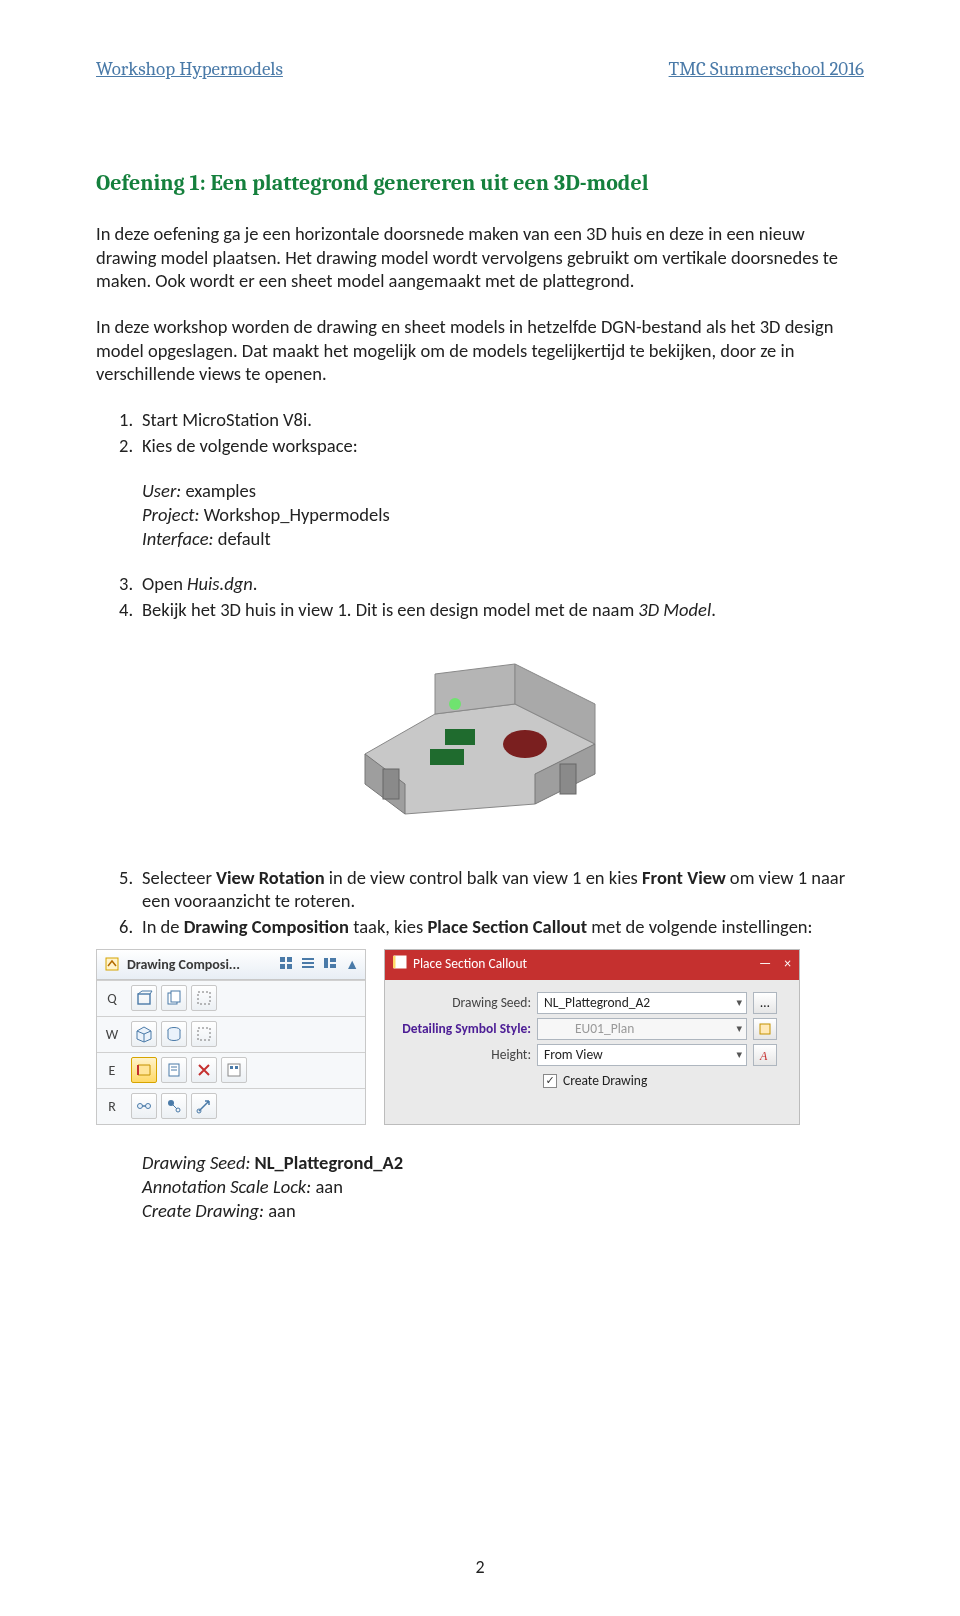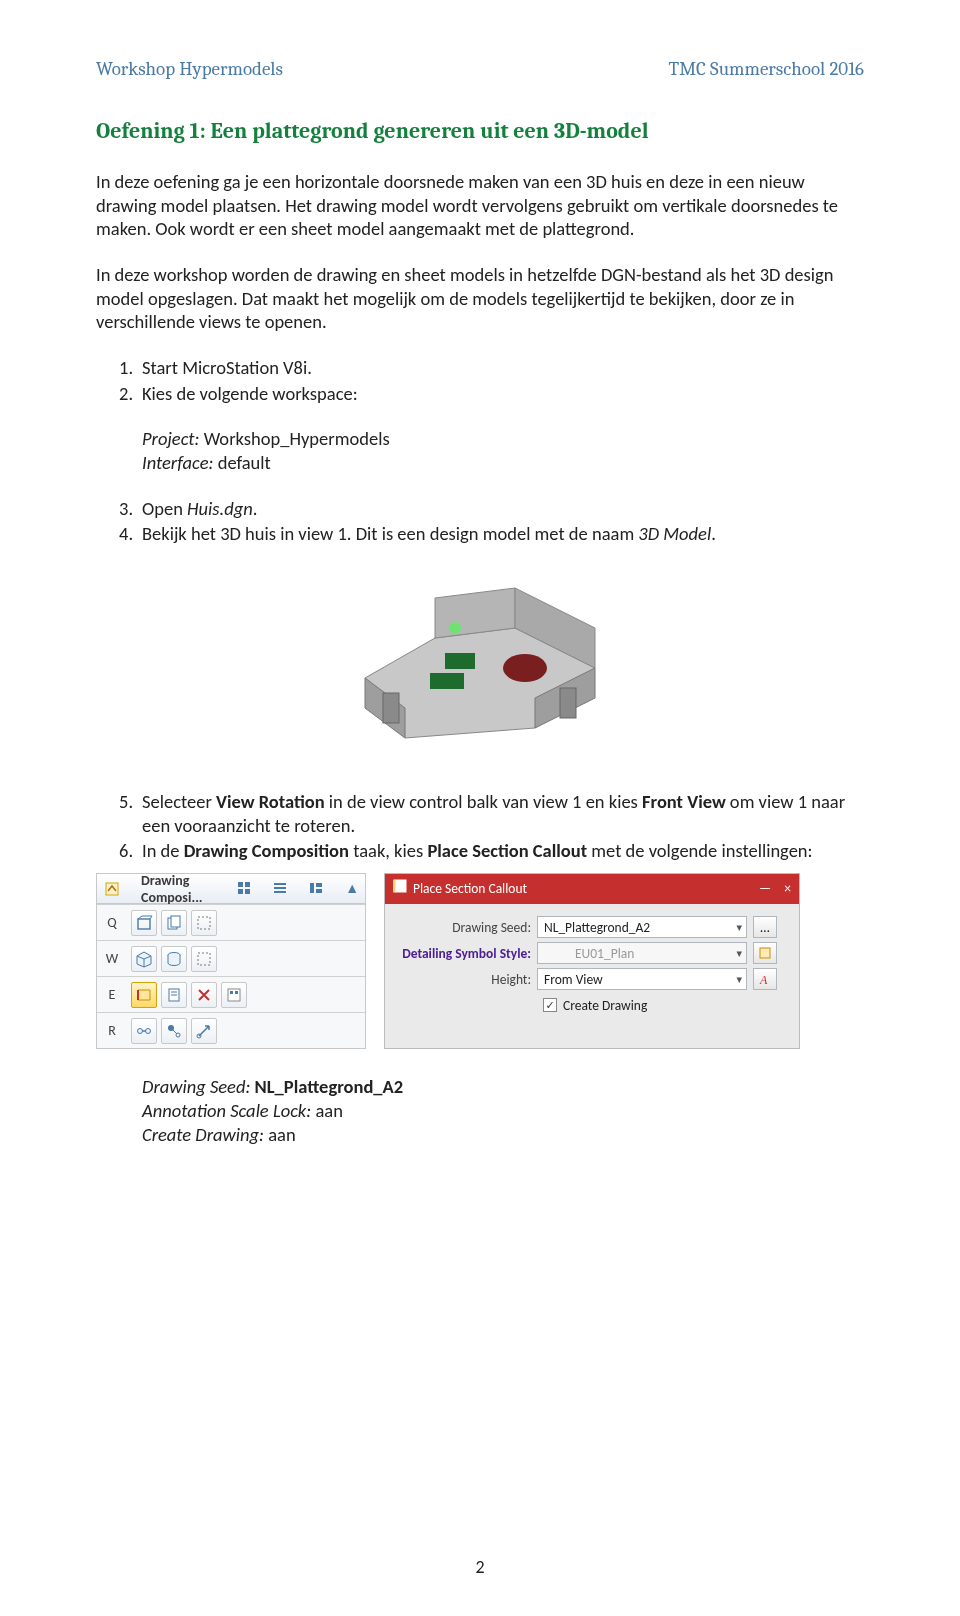--- a/index.html
+++ b/index.html
@@ -5,39 +5,39 @@
   * { box-sizing: border-box; margin: 0; padding: 0; }
   body {
     width: 960px;
     height: 1616px;
     background: #fff;
     font-family: Calibri, "Segoe UI", Arial, sans-serif;
     color: #222;
     position: relative;
     padding: 58px 96px 0 96px;
   }
-  .hdr { display: flex; justify-content: space-between; color: #4a7aa8; font-family: Cambria, Georgia, serif; font-size: 19px; margin-bottom: 38px; }
+  .hdr { display: flex; justify-content: space-between; color: #4a7aa8; font-family: Cambria, Georgia, serif; font-size: 19px; margin-bottom: 90px; text-decoration: underline; }
   h1 { color: #15803d; font-family: Cambria, Georgia, serif; font-weight: bold; font-size: 22px; margin-bottom: 26px; }
   p.para { font-size: 18.5px; line-height: 1.28; margin-bottom: 22px; }
   ol { list-style: none; padding-left: 0; }
   ol li { font-size: 18.5px; line-height: 1.28; padding-left: 46px; position: relative; margin-bottom: 2px; }
   ol li .num { position: absolute; left: 23px; }
   .indent-block { padding-left: 46px; font-size: 18.5px; line-height: 1.28; margin: 22px 0 22px 0; }
   .indent-block div { margin-bottom: 0; }
   .em { font-style: italic; }
   .bold { font-weight: bold; }
 
   .house-wrap { display: flex; justify-content: center; margin: 12px 0 22px 0; }
   .house-svg { width: 290px; height: 210px; }
 
   .tool-row { display: flex; gap: 18px; margin: 10px 0 26px 0; }
 
   
   .dc-panel { width: 270px; border: 1px solid #c8c8c8; background: #f6f8fa; font-size: 14px; }
-  .dc-title { height: 30px; display: flex; align-items: center; gap: 20px; padding: 0 6px;
+  .dc-title { height: 30px; display: flex; align-items: center; gap: 6px; padding: 0 6px;
     background: linear-gradient(#fff,#e8eef5); border-bottom: 1px solid #c8c8c8; }
   .dc-title .ic { width: 18px; height: 18px; display: inline-flex; align-items: center; justify-content: center; }
   .dc-title-text { font-weight: bold; color: #3a3a3a; flex: 1; }
   .dc-title .hdr-ic { width: 16px; height: 16px; }
   .dc-title .caret { color: #4a7aa8; font-size: 14px; }
   .dc-row { height: 36px; display: flex; align-items: center; border-top: 1px solid #d0d0d0; }
   .dc-key { width: 30px; text-align: center; color: #444; }
   .dc-cells { flex: 1; display: flex; gap: 4px; padding-left: 4px; }
   .dc-ic { width: 26px; height: 26px; border: 1px solid #c8c8c8; background: linear-gradient(#fff,#ecf0f4);
     display: flex; align-items: center; justify-content: center; border-radius: 2px; }
@@ -74,20 +74,21 @@
 
 <p class="para">In deze oefening ga je een horizontale doorsnede maken van een 3D huis en deze in een nieuw drawing model plaatsen. Het drawing model wordt vervolgens gebruikt om vertikale doorsnedes te maken. Ook wordt er een sheet model aangemaakt met de plattegrond.</p>
 <p class="para">In deze workshop worden de drawing en sheet models in hetzelfde DGN-bestand als het 3D design model opgeslagen. Dat maakt het mogelijk om de models tegelijkertijd te bekijken, door ze in verschillende views te openen.</p>
 
 <ol>
   <li><span class="num">1.</span><span>Start MicroStation V8i.</span></li>
   <li><span class="num">2.</span><span>Kies de volgende workspace:</span></li>
 </ol>
 
 <div class="indent-block">
+  <div><span class="em">User:</span> <span>examples</span></div>
   <div><span class="em">Project:</span> <span>Workshop_Hypermodels</span></div>
   <div><span class="em">Interface:</span> <span>default</span></div>
 </div>
 
 <ol>
   <li><span class="num">3.</span><span>Open </span><span class="em">Huis.dgn</span><span>.</span></li>
   <li><span class="num">4.</span><span>Bekijk het 3D huis in view 1. Dit is een design model met de naam </span><span class="em">3D Model</span><span>.</span></li>
 </ol>
 
 <div class="house-wrap">

